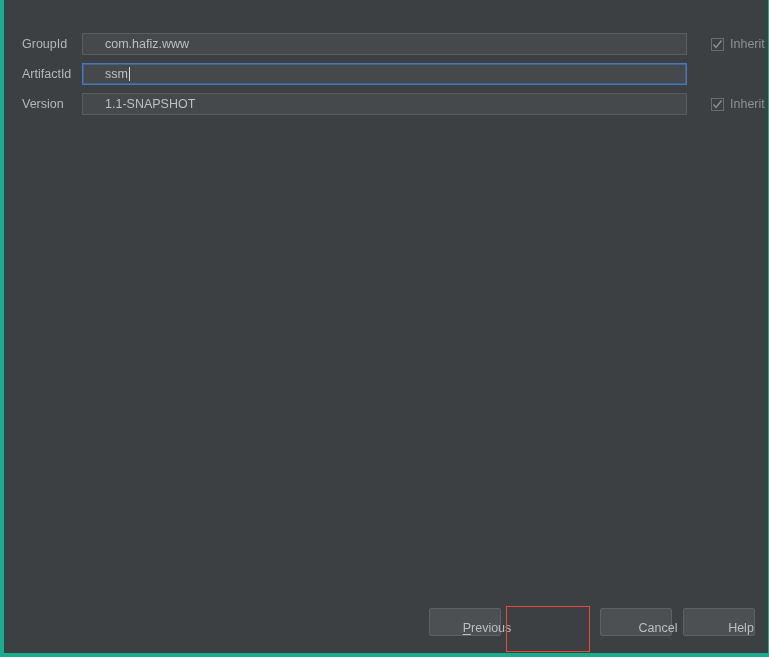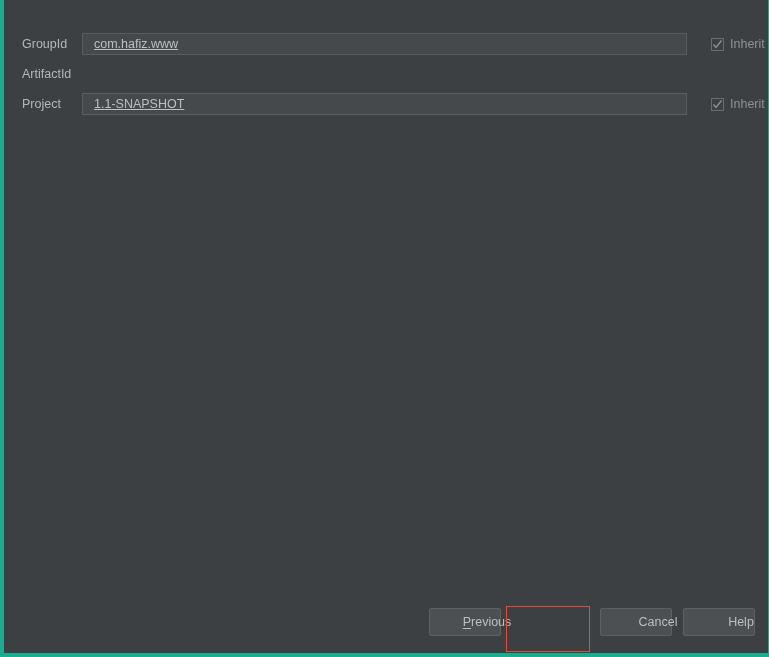--- a/index.html
+++ b/index.html
@@ -115,26 +115,25 @@
   }
   .row .field {
     flex: 0 0 auto;
     width: 605px;
     height: 22px;
     box-sizing: border-box;
     background: #45494c;
     border: 1px solid #5a5d60;
     display: flex;
     align-items: center;
-    padding-left: 11px;
+    padding-left: 22px;
     font-size: 12.5px;
     color: #bcbfc2;
     position: relative;
     overflow: hidden;
-    text-decoration: underline;
   }
   .row .field.focused {
     border: 1px solid #4b78b4;
     box-shadow: 0 0 0 1px #3f6291 inset;
     background: #45494c;
   }
   .field .value { white-space: nowrap; }
   .field .caret {
     display: inline-block;
     width: 1px;
@@ -185,21 +184,21 @@
     position: absolute;
     top: 9px;
     height: 28px;
     box-sizing: border-box;
     background: #4c5052;
     border: 1px solid #5e6164;
     border-radius: 2px;
     color: #bcbfc2;
     font-size: 12.5px;
     display: flex;
-    align-items: center;
+    align-items: flex-end;
     justify-content: center;
     cursor: default;
     user-select: none;
     padding-left: 44px;
   }
   .btn.primary {
     background: #365880;
     border: 1px solid #4a708f;
     color: #d6d9dd;
     box-shadow: 0 0 0 1px #2d4a6b inset;
@@ -248,24 +247,28 @@
             <svg width="11" height="11" viewBox="0 0 11 11">
               <polyline points="1.5,5.5 4,8.5 9.5,1.5" fill="none" stroke="#8e9194" stroke-width="1.4"></polyline>
             </svg>
           </span>
           <span class="itxt">Inherit</span>
         </div>
       </div>
 
       <div class="row">
         <div class="label">ArtifactId</div>
+        <div class="field focused">
+          <span class="value">ssm</span>
+          <span class="caret"></span>
+        </div>
       </div>
 
       <div class="row">
-        <div class="label">Project</div>
+        <div class="label">Version</div>
         <div class="field">
           <span class="value">1.1-SNAPSHOT</span>
         </div>
         <div class="inherit">
           <span class="cbox">
             <svg width="11" height="11" viewBox="0 0 11 11">
               <polyline points="1.5,5.5 4,8.5 9.5,1.5" fill="none" stroke="#8e9194" stroke-width="1.4"></polyline>
             </svg>
           </span>
           <span class="itxt">Inherit</span>

